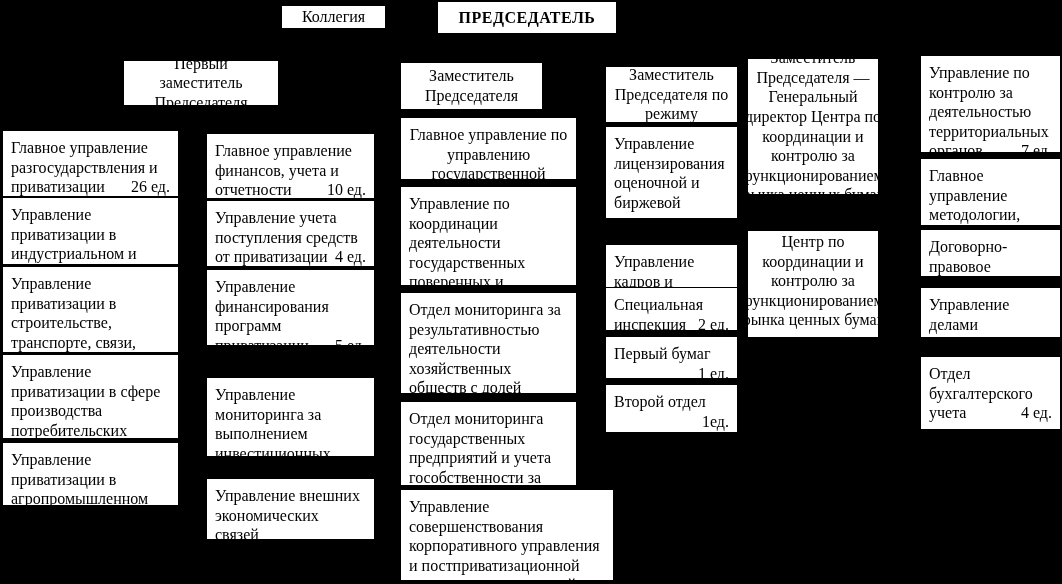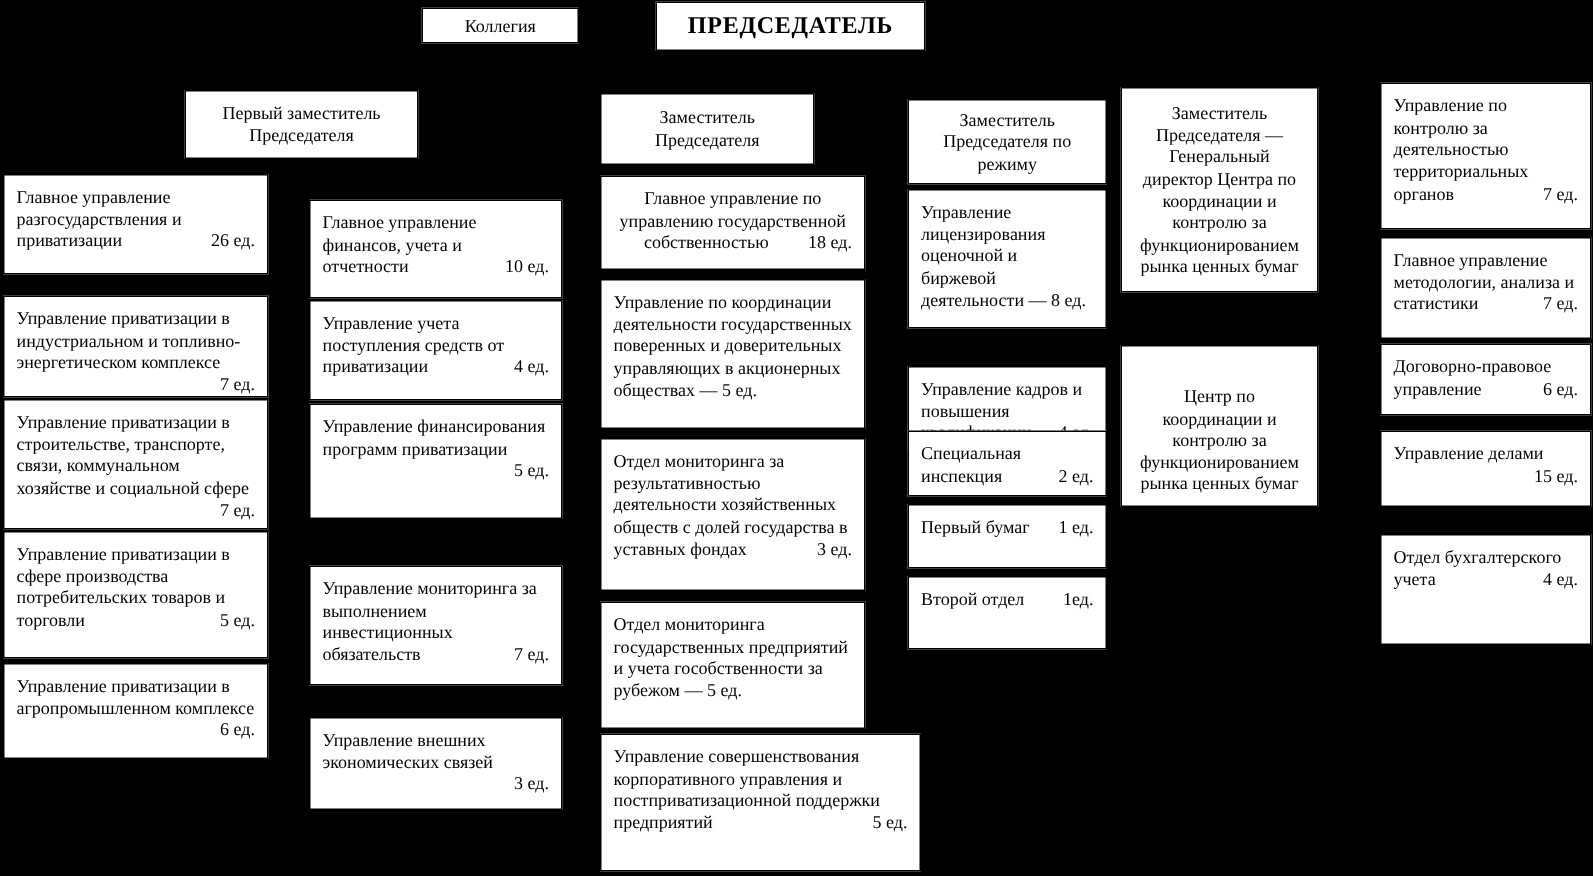--- a/index.html
+++ b/index.html
@@ -13,21 +13,21 @@
     height:584px;
     background:#000000;
     overflow:hidden;
   }
   .box {
     position:absolute;
     background:#ffffff;
     color:#000000;
     border:1px solid #000000;
     box-sizing:border-box;
-    font-size:12px;
+    font-size:16px;
     line-height:1.22;
     padding:7px 8px;
     overflow:hidden;
   }
   .hdr {
     display:flex;
     align-items:center;
     justify-content:center;
     text-align:center;
   }
@@ -54,21 +54,21 @@
   <div class="box hdr" style="left:605px;top:66px;width:133px;height:57px;">
     <span>Заместитель Председателя по режиму</span>
   </div>
   <div class="box hdr" style="left:400px;top:62px;width:143px;height:48px;">
     <span>Заместитель Председателя</span>
   </div>
   <div class="box hdr" style="left:747px;top:58px;width:132px;height:137px;">
     <span>Заместитель Председателя — Генеральный директор Центра по координации и контролю  за функционированием рынка ценных  бумаг</span>
   </div>
 
-  <div class="box" style="left:2px;top:116px;width:177px;height:67px;">
+  <div class="box" style="left:2px;top:130px;width:177px;height:67px;">
     <span>Главное управление разгосударствления  и приватизации</span>
     <span class="count">26 ед.</span>
   </div>
   <div class="box" style="left:2px;top:197px;width:177px;height:68px;">
     <span>Управление приватизации в индустриальном и топливно-энергетическом комплексе</span>
     <span class="count count-block">7 ед.</span>
   </div>
   <div class="box" style="left:2px;top:266px;width:177px;height:87px;">
     <span>Управление приватизации в строительстве, транспорте, связи, коммунальном хозяйстве и социальной сфере</span>
     <span class="count count-block">7 ед.</span>

